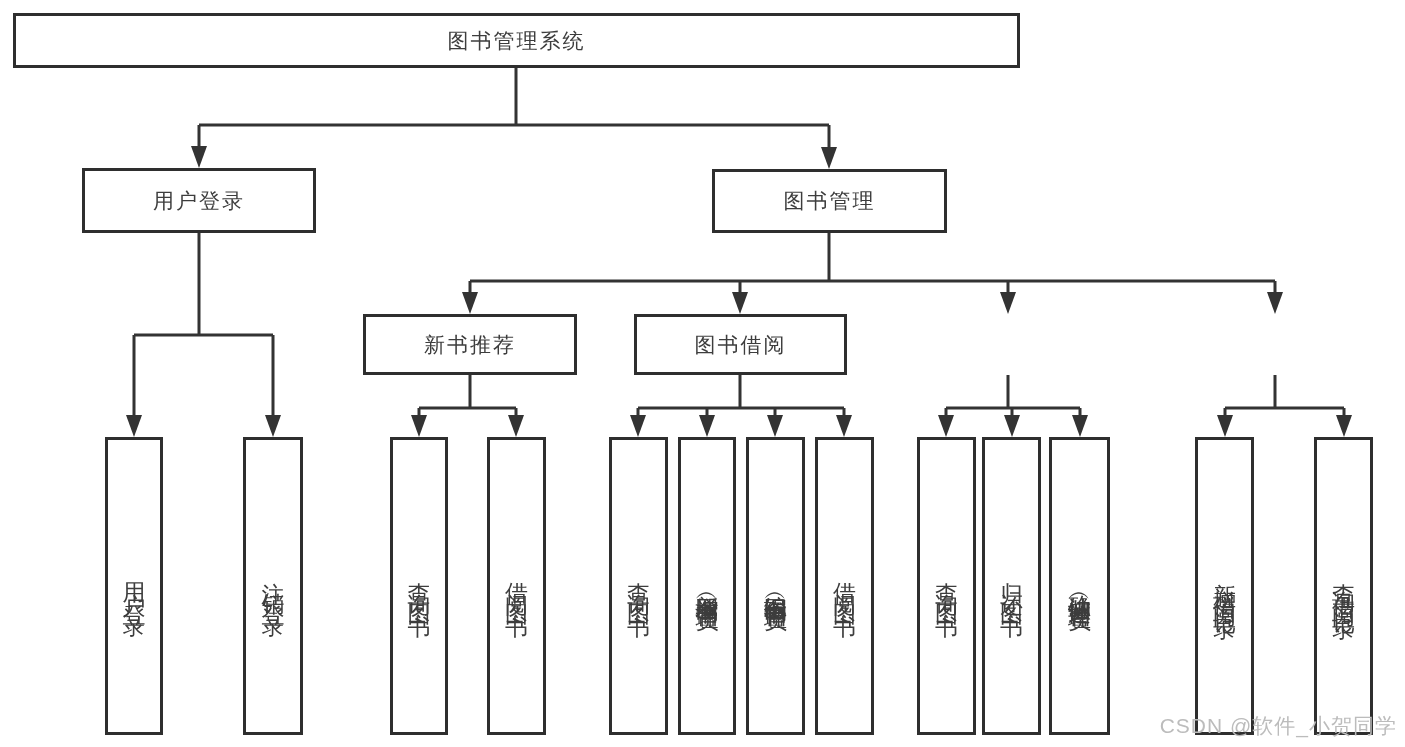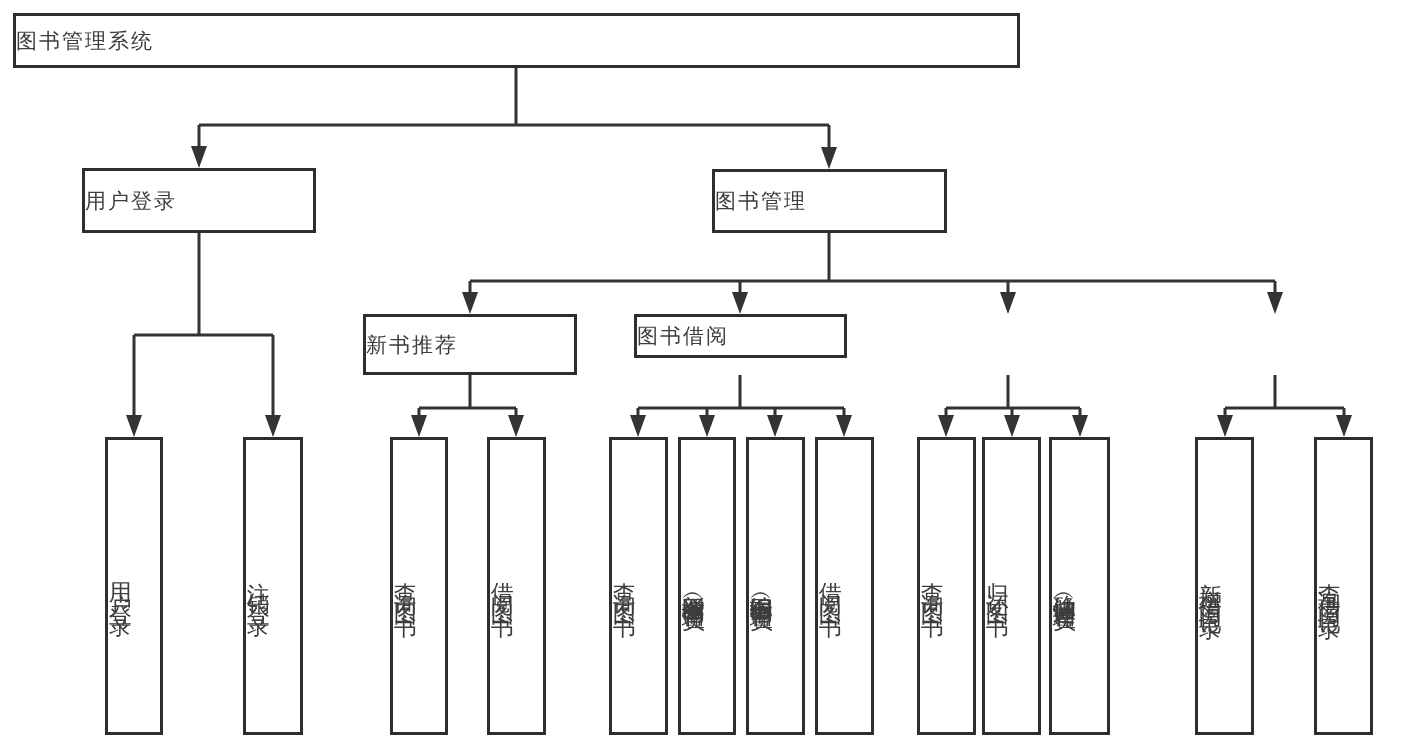--- a/index.html
+++ b/index.html
@@ -3,30 +3,30 @@
 <meta charset="utf-8">
 <style>
   html,body{margin:0;padding:0;background:#ffffff;}
   .stage{
     position:relative;width:1405px;height:747px;background:#ffffff;
     font-family:"Liberation Sans","DejaVu Sans",sans-serif;overflow:hidden;
   }
   .connectors{position:absolute;left:0;top:0;z-index:1;}
   .box{
     position:absolute;box-sizing:border-box;border:3px solid #2e2e2e;background:#ffffff;
-    display:flex;align-items:center;color:#3d3d3d;z-index:2;
+    display:flex;align-items:center;justify-content:center;color:#3d3d3d;z-index:2;
   }
   .hbox span{font-size:21px;letter-spacing:2px;white-space:nowrap;}
   .vbox .vlabel{writing-mode:vertical-rl;text-orientation:mixed;font-size:23px;line-height:1.08;}
   
   .b-root{left:13px;top:13px;width:1007px;height:55px;}
   .b-userlogin{left:82px;top:168px;width:234px;height:65px;}
   .b-bookmgmt{left:712px;top:169px;width:235px;height:64px;}
   .b-newrec{left:363px;top:314px;width:214px;height:61px;}
-  .b-borrow{left:634px;top:314px;width:213px;height:44px;}
+  .b-borrow{left:634px;top:314px;width:213px;height:61px;}
   .b-current{left:902px;top:314px;width:211px;height:61px;}
   .b-record{left:1170px;top:314px;width:210px;height:61px;}
   .leaf{top:437px;height:298px;}
   .lf1{left:105px;width:58px;}
   .lf2{left:243px;width:60px;}
   .lf3{left:390px;width:58px;}
   .lf4{left:487px;width:59px;}
   .lf5{left:609px;width:59px;}
   .lf6{left:678px;width:58px;}
   .lf7{left:746px;width:59px;}
@@ -137,14 +137,15 @@
   <div class="box vbox leaf lf11">
     <span class="vlabel" style="letter-spacing: 2px;">确认归还（管理员）</span>
   </div>
   <div class="box vbox leaf lf12">
     <span class="vlabel" style="letter-spacing: 7px;">新增借阅记录</span>
   </div>
   <div class="box vbox leaf lf13">
     <span class="vlabel" style="letter-spacing: 7px;">查询借阅记录</span>
   </div>
 
+  <div class="watermark">CSDN @软件_小贺同学</div>
 
 </div>
 
 </body></html>

